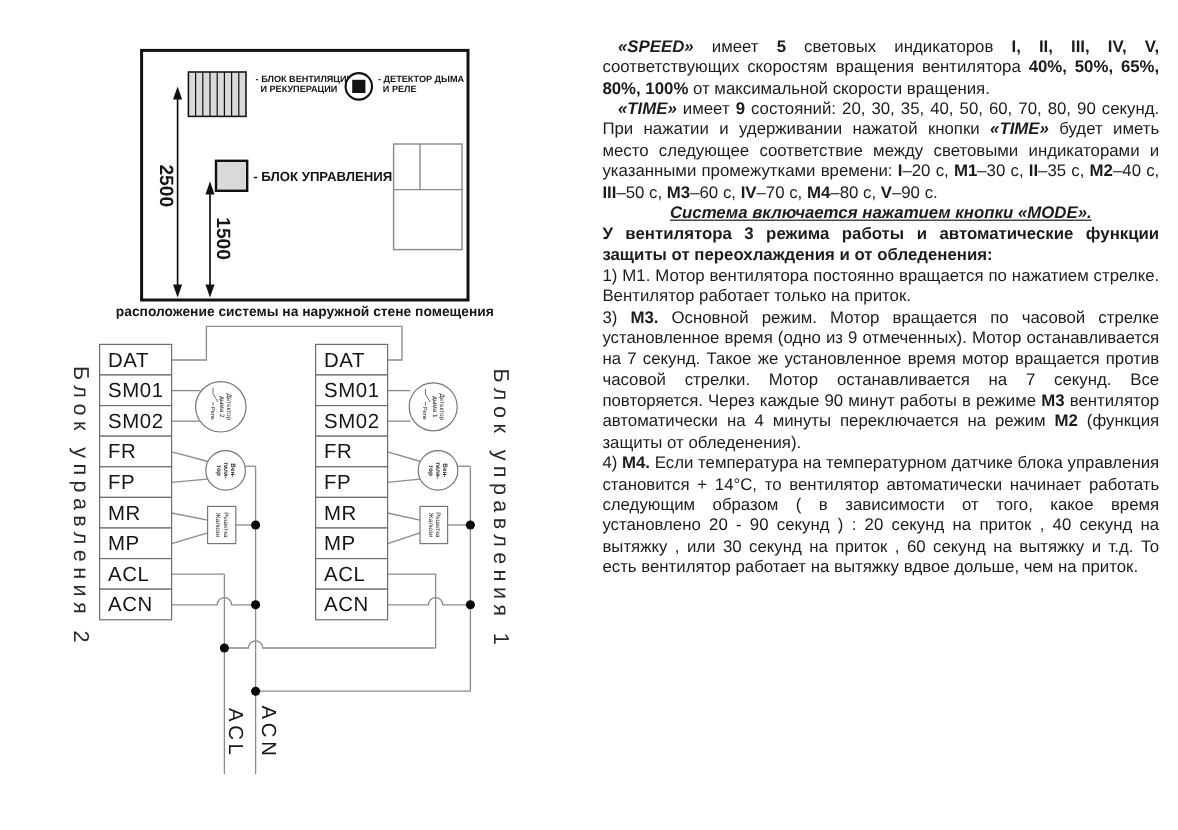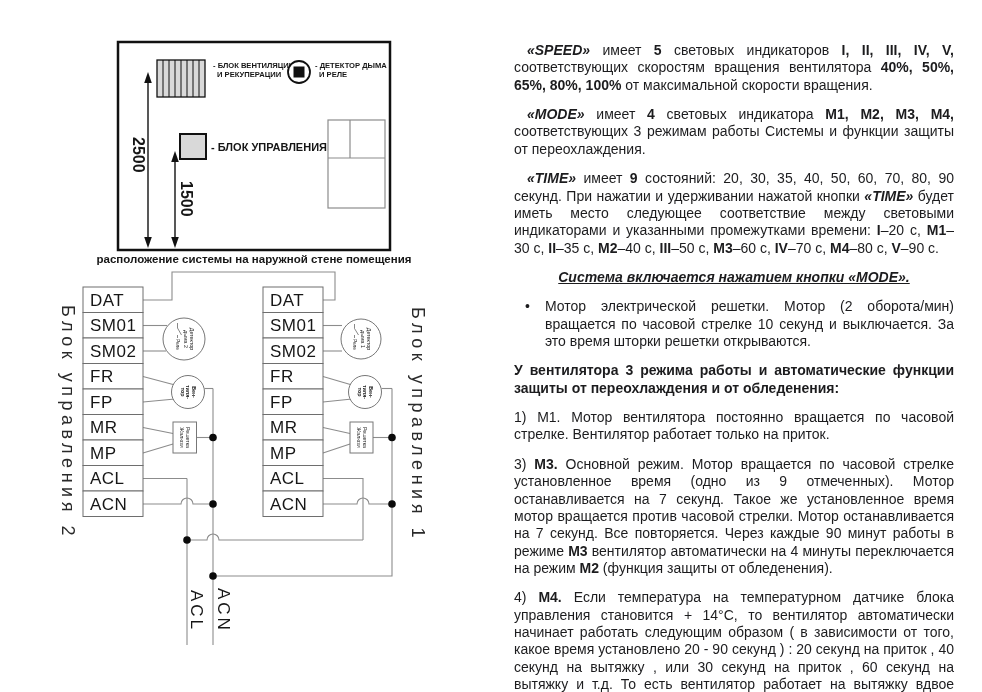--- a/index.html
+++ b/index.html
@@ -20,21 +20,21 @@
 
   .room-border{fill:#fff;stroke:#111;stroke-width:2.5px;}
   .wire{fill:none;stroke:#8c8c8c;stroke-width:1.1px;}
   .comp{fill:#fff;stroke:#777;stroke-width:1px;}
   .term{fill:#fff;stroke:#6e6e6e;stroke-width:1px;}
   .dot{fill:#0a0a0a;}
 
   
   .manual{position:absolute;left:502px;top:30px;width:464px;
           font-size:14px;line-height:1.24;text-align:justify;color:#1c1c1e;}
-  .manual p{margin:12px;}
+  .manual p{margin:0;}
   .manual p.indent{text-indent:13px;}
   .manual p.center{text-align:center;text-decoration:underline;}
   .manual p.bullet{padding-left:31px;position:relative;}
   .manual p.bullet::before{content:"\2022";position:absolute;left:11px;top:0;}
 </style>
 </head>
 <body>
 
 <div class="page">
 
@@ -229,23 +229,21 @@
         </g>
       </g>
 
       <text class="mains-label" x="191" y="590" transform="rotate(90 191 590)">ACL</text>
       <text class="mains-label" x="218" y="588" transform="rotate(90 218 588)">ACN</text>
     </g>
   </svg>
 
   <div class="manual">
       <p class="indent"><span style="font-weight: 700; font-style: italic;">«SPEED»</span><span> имеет </span><span style="font-weight: 700;">5</span><span> световых индикаторов </span><span style="font-weight: 700;">I, II, III, IV, V,</span><span> соответствующих скоростям вращения вентилятора </span><span style="font-weight: 700;">40%, 50%, 65%, 80%, 100%</span><span> от максимальной скорости вращения.</span></p>
-      <p class="indent"><span style="font-weight: 700; font-style: italic;">«MODE»</span><span> имеет </span><span style="font-weight: 700;">4</span><span> световых индикатора </span><span style="font-weight: 700;">М1, М2, М3, М4,</span><span> соответствующих 3 режимам работы Системы и функции защиты от переохлаждения.</span></p>
       <p class="indent"><span style="font-weight: 700; font-style: italic;">«TIME»</span><span> имеет </span><span style="font-weight: 700;">9</span><span> состояний: 20, 30, 35, 40, 50, 60, 70, 80, 90 секунд. При нажатии и удерживании нажатой кнопки </span><span style="font-weight: 700; font-style: italic;">«TIME»</span><span> будет иметь место следующее соответствие между световыми индикаторами и указанными промежутками времени: </span><span style="font-weight: 700;">I</span><span>–20 с, </span><span style="font-weight: 700;">М1</span><span>–30 с, </span><span style="font-weight: 700;">II</span><span>–35 с, </span><span style="font-weight: 700;">М2</span><span>–40 с, </span><span style="font-weight: 700;">III</span><span>–50 с, </span><span style="font-weight: 700;">М3</span><span>–60 с, </span><span style="font-weight: 700;">IV</span><span>–70 с, </span><span style="font-weight: 700;">М4</span><span>–80 с, </span><span style="font-weight: 700;">V</span><span>–90 с.</span></p>
       <p class="center"><span style="font-weight: 700; font-style: italic;">Система включается нажатием кнопки «MODE».</span></p>
-      <p class="bullet"><span>Мотор электрической решетки. Мотор (2 оборота/мин) вращается по часовой стрелке 10 секунд и выключается. За это время шторки решетки открываются.</span></p>
       <p class="flush"><span style="font-weight: 700;">У вентилятора 3 режима работы и автоматические функции защиты от переохлаждения и от обледенения:</span></p>
-      <p class="flush"><span>1) </span><span style="font-weight: 400;">М1.</span><span> Мотор вентилятора постоянно вращается по часовой стрелке. Вентилятор работает только на приток.</span></p>
+      <p class="flush"><span>1) </span><span style="font-weight: 400;">М1.</span><span> Мотор вентилятора постоянно вращается по нажатием стрелке. Вентилятор работает только на приток.</span></p>
       <p class="flush"><span>3) </span><span style="font-weight: 700;">М3.</span><span> Основной режим. Мотор вращается по часовой стрелке установленное время (одно из 9 отмеченных). Мотор останавливается на 7 секунд. Такое же установленное время мотор вращается против часовой стрелки. Мотор останавливается на 7 секунд. Все повторяется. Через каждые 90 минут работы в режиме </span><span style="font-weight: 700;">М3</span><span> вентилятор автоматически на 4 минуты переключается на режим </span><span style="font-weight: 700;">М2</span><span> (функция защиты от обледенения).</span></p>
       <p class="flush"><span>4) </span><span style="font-weight: 700;">М4.</span><span> Если температура на температурном датчике блока управления становится + 14°С, то вентилятор автоматически начинает работать следующим образом ( в зависимости от того, какое время установлено 20 - 90 секунд ) : 20 секунд на приток , 40 секунд на вытяжку , или 30 секунд на приток , 60 секунд на вытяжку и т.д. То есть вентилятор работает на вытяжку вдвое дольше, чем на приток.</span></p>
     </div>
 
 </div>
 
 </body></html>

